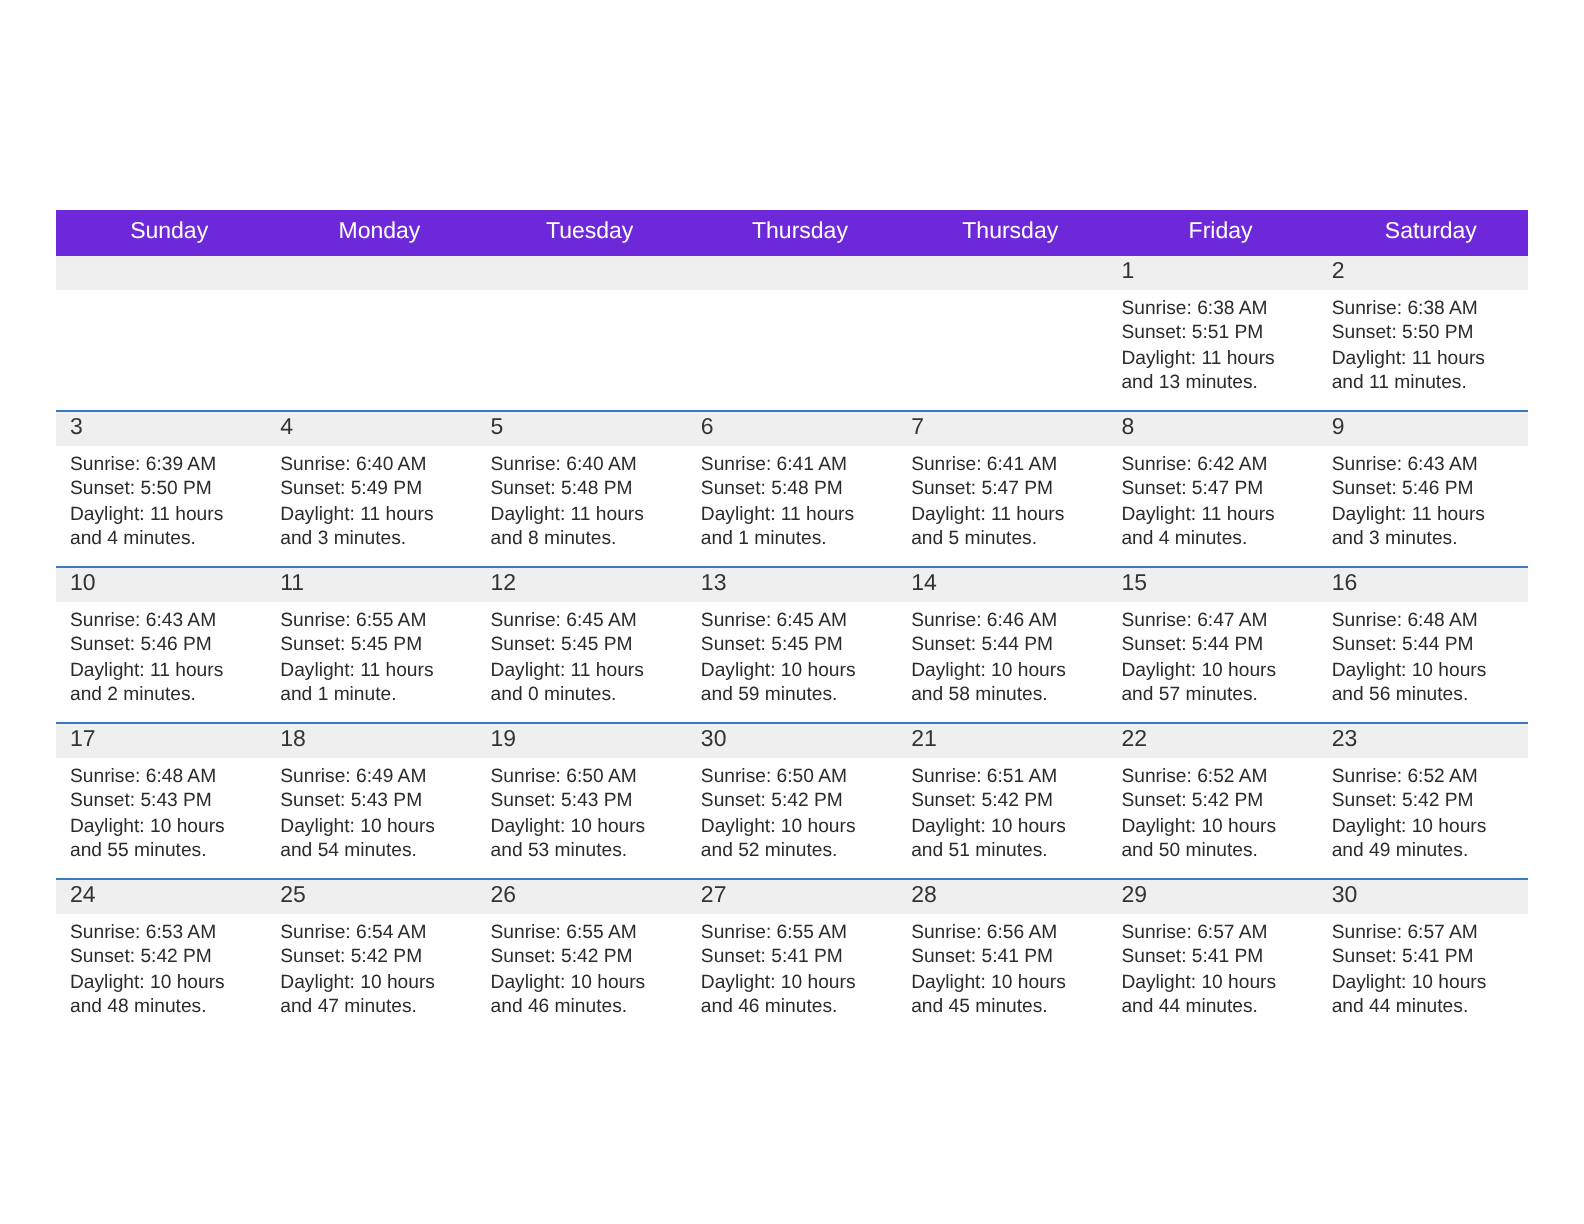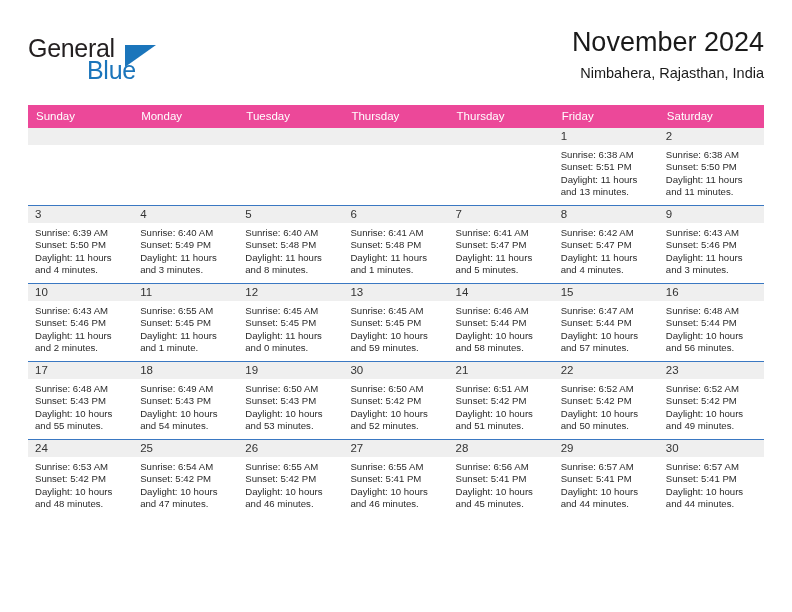--- a/index.html
+++ b/index.html
@@ -88,25 +88,25 @@
   
   .calendar {
     position: absolute;
     left: 28px;
     top: 105px;
     width: 736px;
     border-collapse: collapse;
     table-layout: fixed;
   }
   .calendar th {
-    background: #ec4899;
+    background: #6d28d9;
     color: #ffffff;
     font-size: 11.5px;
     font-weight: normal;
-    text-align: left;
+    text-align: center;
     padding: 5px 0 6px 8px;
     height: 12px;
     border: none;
   }
   .calendar td {
     width: 105.14px;
     height: 77px;
     vertical-align: top;
     padding: 0;
     border: none;
@@ -141,34 +141,20 @@
   }
   .info div {
     white-space: nowrap;
   }
 </style>
 </head>
 <body>
 
 <div class="page">
 
-  <div class="header">
-
-    <div class="brand">
-      <span class="brand-general">General</span>
-      <span class="brand-triangle"></span>
-      <span class="brand-blue">Blue</span>
-    </div>
-
-    <div class="title-block">
-      <div class="cal-title">November 2024</div>
-      <div class="cal-subtitle">Nimbahera, Rajasthan, India</div>
-    </div>
-
-  </div>
 
   <table class="calendar">
     <thead>
       <tr>
         <th>Sunday</th>
         <th>Monday</th>
         <th>Tuesday</th>
         <th>Thursday</th>
         <th>Thursday</th>
         <th>Friday</th>

